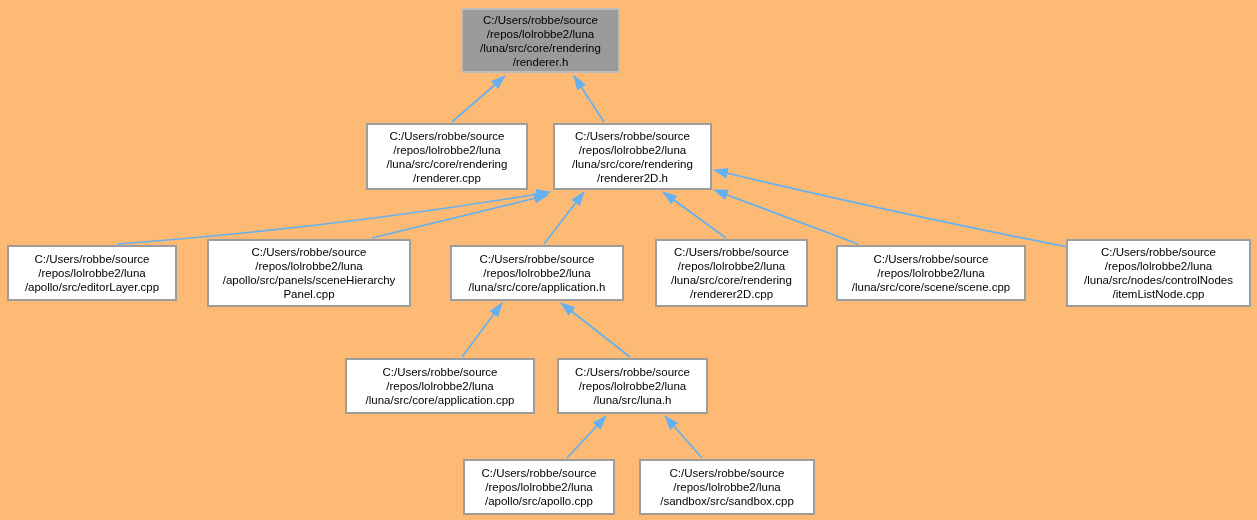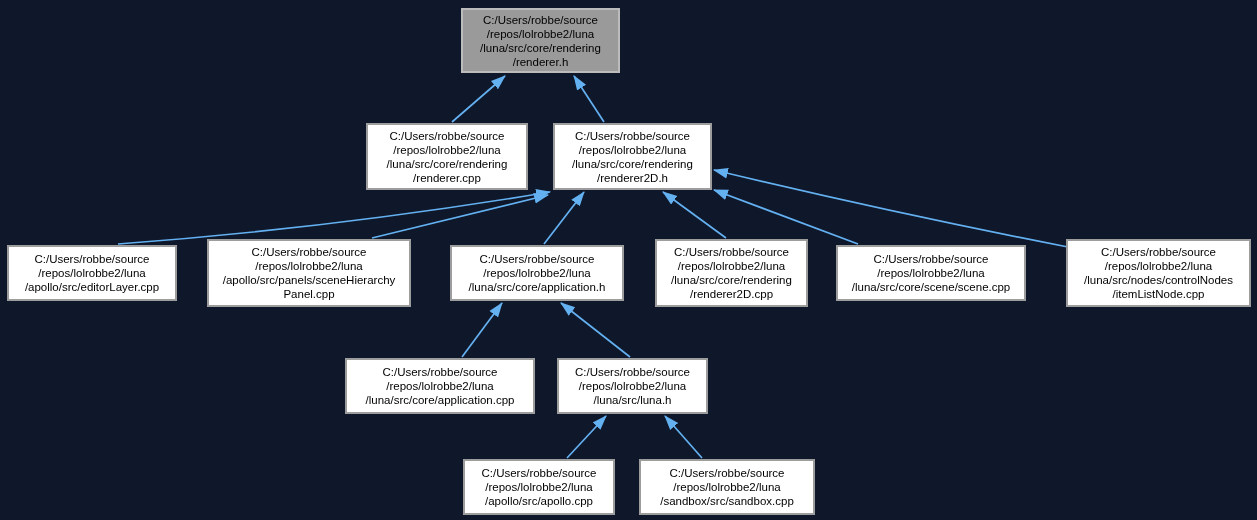--- a/index.html
+++ b/index.html
@@ -1,20 +1,20 @@
 <!DOCTYPE html>
 <html><head>
 <meta charset="utf-8">
 <style>
   html, body { margin: 0; padding: 0; background: #000; }
   .stage {
     position: relative;
     width: 1257px;
     height: 520px;
-    background: #0f172a;
+    background: #fdba74;
     overflow: hidden;
     font-family: "Liberation Sans", sans-serif;
   }
   .edge-layer {
     position: absolute;
     left: 0; top: 0;
     width: 1257px; height: 520px;
   }
   .edge-layer path.edge {
     fill: none;

